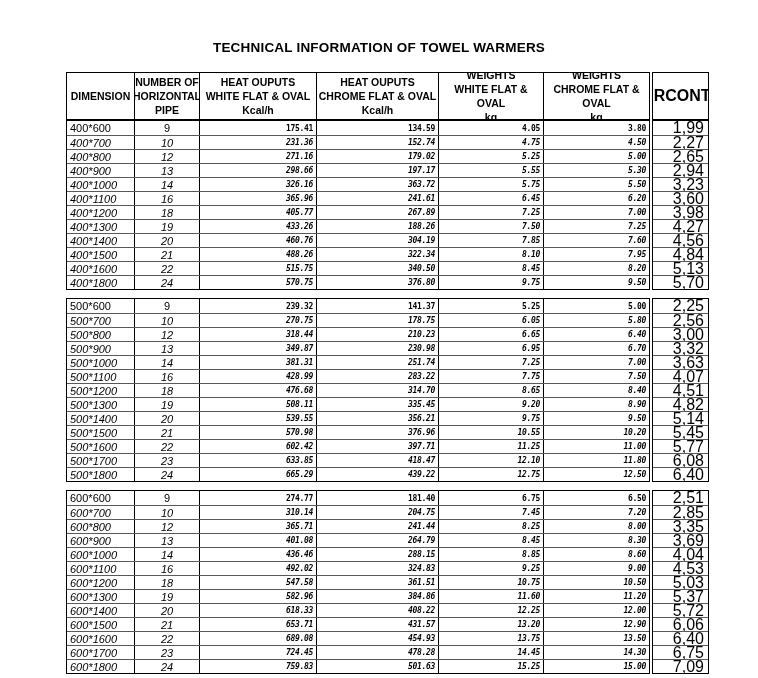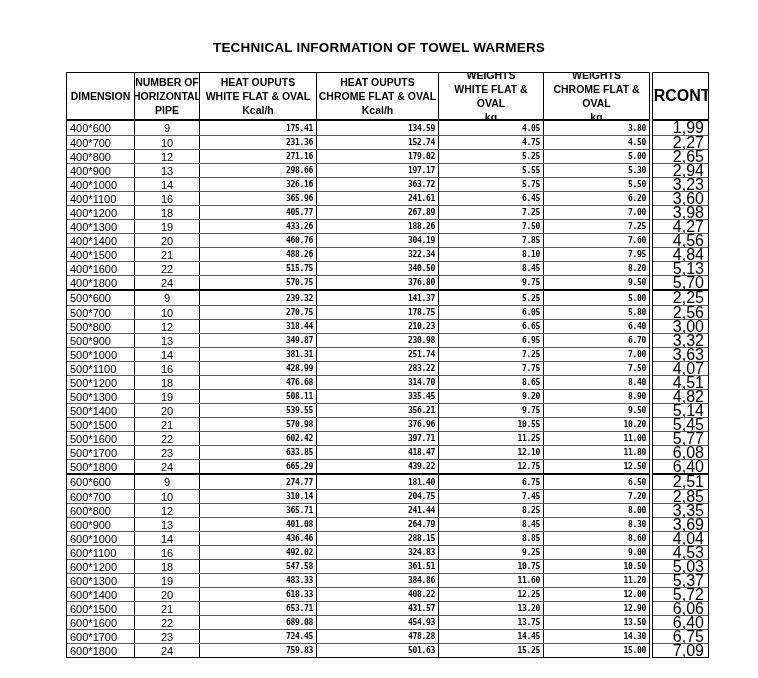--- a/index.html
+++ b/index.html
@@ -2,26 +2,26 @@
 <html><head>
 <meta charset="utf-8">
 <style>
   * { margin:0; padding:0; box-sizing:border-box; }
   html,body { background:#fff; }
   .sheet { position:relative; width:758px; height:678px; background:#fff; overflow:hidden;
            font-family:"Liberation Sans", sans-serif; color:#000; }
   .title { position:absolute; top:40px; left:0; width:758px; text-align:center;
            font-weight:bold; font-size:13.5px; letter-spacing:.2px; }
   .tablewrap { position:absolute; left:66px; top:72px; }
-  .grp { display:flex; gap:2px; }
+  .grp { display:flex; gap:2px; margin-bottom:8px; }
   .grp.hdr { margin-bottom:0; }
   .main { border:1px solid #000; background:#fff; }
   .watercol { border:1px solid #000; width:57px; background:#fff; }
   .r { display:flex; height:14px; }
-  .r + .r { border-top:1px solid #595959; }
+  .r + .r { border-top:1px solid #595959;font-style:italic; }
   .c { display:flex; align-items:center; overflow:hidden; }
   .c + .c { border-left:1px solid #000; }
   .c-dim  { width:67px;  padding-left:3px; font-size:11px; }
   .c-pipe { width:65px;  justify-content:center; font-size:11px; }
   .c-hw   { width:117px; }
   .c-hc   { width:122px; }
   .c-ww   { width:105px; }
   .c-wc   { width:106px;text-align:right; }
   .num { justify-content:flex-end; padding-right:3px;
          font-family:"DejaVu Sans Mono", monospace; font-weight:bold; font-size:8px; letter-spacing:-.3px; }
@@ -375,21 +375,21 @@
             <div class="c c-dim">600*1200</div>
             <div class="c c-pipe">18</div>
             <div class="c c-hw num">547.58</div>
             <div class="c c-hc num">361.51</div>
             <div class="c c-ww num">10.75</div>
             <div class="c c-wc num">10.50</div>
           </div>
           <div class="r">
             <div class="c c-dim">600*1300</div>
             <div class="c c-pipe">19</div>
-            <div class="c c-hw num">483.33</div>
+            <div class="c c-hw num">582.96</div>
             <div class="c c-hc num">384.86</div>
             <div class="c c-ww num">11.60</div>
             <div class="c c-wc num">11.20</div>
           </div>
           <div class="r">
             <div class="c c-dim">600*1400</div>
             <div class="c c-pipe">20</div>
             <div class="c c-hw num">618.33</div>
             <div class="c c-hc num">408.22</div>
             <div class="c c-ww num">12.25</div>

